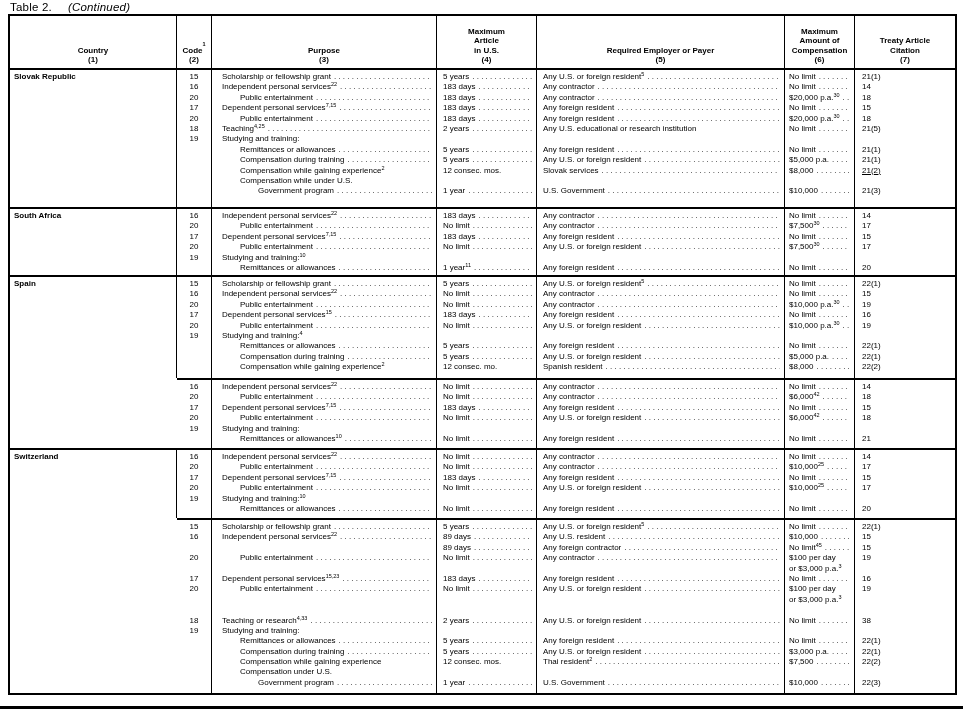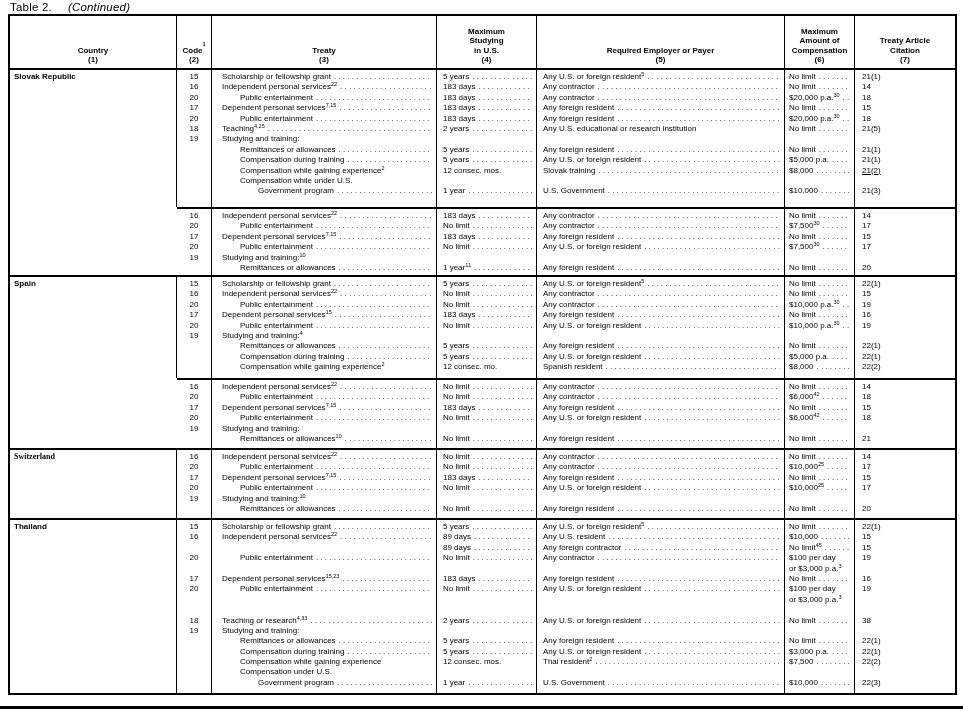--- a/index.html
+++ b/index.html
@@ -37,27 +37,27 @@
   <div class="cell hdr" style="grid-row:1;grid-column:1">
     <div class="hl">Country</div>
     <div class="hl">(1)</div>
   </div>
   <div class="cell hdr" style="grid-row:1;grid-column:2">
     <div class="hl"><span>Code</span><sup>1</sup></div>
     <div class="hl">(2)</div>
   </div>
   <div class="cell hdr hdr-purpose" style="grid-row:1;grid-column:3">
     <div class="purp">
-      <div class="hl">Treaty</div>
+      <div class="hl">Purpose</div>
       <div class="hl">(3)</div>
     </div>
   </div>
   <div class="cell hdr" style="grid-row:1;grid-column:4">
     <div class="hl">Maximum</div>
-    <div class="hl">Studying</div>
+    <div class="hl">Article</div>
     <div class="hl">in U.S.</div>
     <div class="hl">(4)</div>
   </div>
   <div class="cell hdr" style="grid-row:1;grid-column:5">
     <div class="hl">Required Employer or Payer</div>
     <div class="hl">(5)</div>
   </div>
   <div class="cell hdr" style="grid-row:1;grid-column:6">
     <div class="hl">Maximum</div>
     <div class="hl">Amount of</div>
@@ -235,21 +235,21 @@
       <div class="ln" style="padding-left: 6px;"></div>
       <div class="ln" style="padding-left: 6px;">
         <span class="txt">Any foreign resident</span>
         <span class="ld"> . . . . . . . . . . . . . . . . . . . . . . . . . . . . . . . . . . . . . . . . . . . . . . . . . . . . . . . . . . . . . . . . . . . . . . . . . . . . . . . . . . . . . . . . . .</span>
       </div>
       <div class="ln" style="padding-left: 6px;">
         <span class="txt">Any U.S. or foreign resident</span>
         <span class="ld"> . . . . . . . . . . . . . . . . . . . . . . . . . . . . . . . . . . . . . . . . . . . . . . . . . . . . . . . . . . . . . . . . . . . . . . . . . . . . . . . . . . . . . . . . . .</span>
       </div>
       <div class="ln" style="padding-left: 6px;">
-        <span class="txt">Slovak training</span>
+        <span class="txt">Slovak services</span>
         <span class="ld"> . . . . . . . . . . . . . . . . . . . . . . . . . . . . . . . . . . . . . . . . . . . . . . . . . . . . . . . . . . . . . . . . . . . . . . . . . . . . . . . . . . . . . . . . . .</span>
       </div>
       <div class="ln" style="padding-left: 6px;"></div>
       <div class="ln" style="padding-left: 6px;">
         <span class="txt">U.S. Government</span>
         <span class="ld"> . . . . . . . . . . . . . . . . . . . . . . . . . . . . . . . . . . . . . . . . . . . . . . . . . . . . . . . . . . . . . . . . . . . . . . . . . . . . . . . . . . . . . . . . . .</span>
       </div>
     </div>
     <div class="cell body-cell c-amount" style="grid-area: 2 / 6;">
       <div class="ln" style="padding-left: 4px;">
@@ -324,20 +324,30 @@
         <span class="txt">21(1)</span>
       </div>
       <div class="ln" style="padding-left: 7px; text-decoration: underline;">
         <span class="txt">21(2)</span>
       </div>
       <div class="ln" style="padding-left: 7px;"></div>
       <div class="ln" style="padding-left: 7px;">
         <span class="txt">21(3)</span>
       </div>
     </div>
+    <div class="cell body-cell c-country" style="grid-area: 3 / 1;">
+      <div class="ln" style="padding-left: 4px;">
+        <span class="txt b">South Africa</span>
+      </div>
+      <div class="ln" style="padding-left: 4px;"></div>
+      <div class="ln" style="padding-left: 4px;"></div>
+      <div class="ln" style="padding-left: 4px;"></div>
+      <div class="ln" style="padding-left: 4px;"></div>
+      <div class="ln" style="padding-left: 4px;"></div>
+    </div>
     <div class="cell body-cell c-code" style="grid-area: 3 / 2;">
       <div class="ln">
         <span class="txt">16</span>
       </div>
       <div class="ln">
         <span class="txt">20</span>
       </div>
       <div class="ln">
         <span class="txt">17</span>
       </div>
@@ -805,21 +815,21 @@
         <span class="txt">15</span>
       </div>
       <div class="ln" style="padding-left: 7px;">
         <span class="txt">18</span>
       </div>
       <div class="ln" style="padding-left: 7px;"></div>
       <div class="ln" style="padding-left: 7px;">
         <span class="txt">21</span>
       </div>
     </div>
-    <div class="cell body-cell c-country" style="grid-area: 6 / 1; font-family: Liberation Serif, serif;">
+    <div class="cell body-cell c-country" style="grid-area: 6 / 1;">
       <div class="ln" style="padding-left: 4px;">
         <span class="txt b">Switzerland</span>
       </div>
       <div class="ln" style="padding-left: 4px;"></div>
       <div class="ln" style="padding-left: 4px;"></div>
       <div class="ln" style="padding-left: 4px;"></div>
       <div class="ln" style="padding-left: 4px;"></div>
       <div class="ln" style="padding-left: 4px;"></div>
     </div>
     <div class="cell body-cell c-code" style="grid-area: 6 / 2;">
@@ -949,40 +959,20 @@
       <div class="ln" style="padding-left: 7px;">
         <span class="txt">15</span>
       </div>
       <div class="ln" style="padding-left: 7px;">
         <span class="txt">17</span>
       </div>
       <div class="ln" style="padding-left: 7px;"></div>
       <div class="ln" style="padding-left: 7px;">
         <span class="txt">20</span>
       </div>
-    </div>
-    <div class="cell body-cell c-country" style="grid-area: 7 / 1;">
-      <div class="ln" style="padding-left: 4px;">
-        <span class="txt b">Thailand</span>
-      </div>
-      <div class="ln" style="padding-left: 4px;"></div>
-      <div class="ln" style="padding-left: 4px;"></div>
-      <div class="ln" style="padding-left: 4px;"></div>
-      <div class="ln" style="padding-left: 4px;"></div>
-      <div class="ln" style="padding-left: 4px;"></div>
-      <div class="ln" style="padding-left: 4px;"></div>
-      <div class="ln" style="padding-left: 4px;"></div>
-      <div class="ln" style="padding-left: 4px;"></div>
-      <div class="ln" style="padding-left: 4px;"></div>
-      <div class="ln" style="padding-left: 4px;"></div>
-      <div class="ln" style="padding-left: 4px;"></div>
-      <div class="ln" style="padding-left: 4px;"></div>
-      <div class="ln" style="padding-left: 4px;"></div>
-      <div class="ln" style="padding-left: 4px;"></div>
-      <div class="ln" style="padding-left: 4px;"></div>
     </div>
     <div class="cell body-cell c-code" style="grid-area: 7 / 2;">
       <div class="ln">
         <span class="txt">15</span>
       </div>
       <div class="ln">
         <span class="txt">16</span>
       </div>
       <div class="ln"></div>
       <div class="ln">

